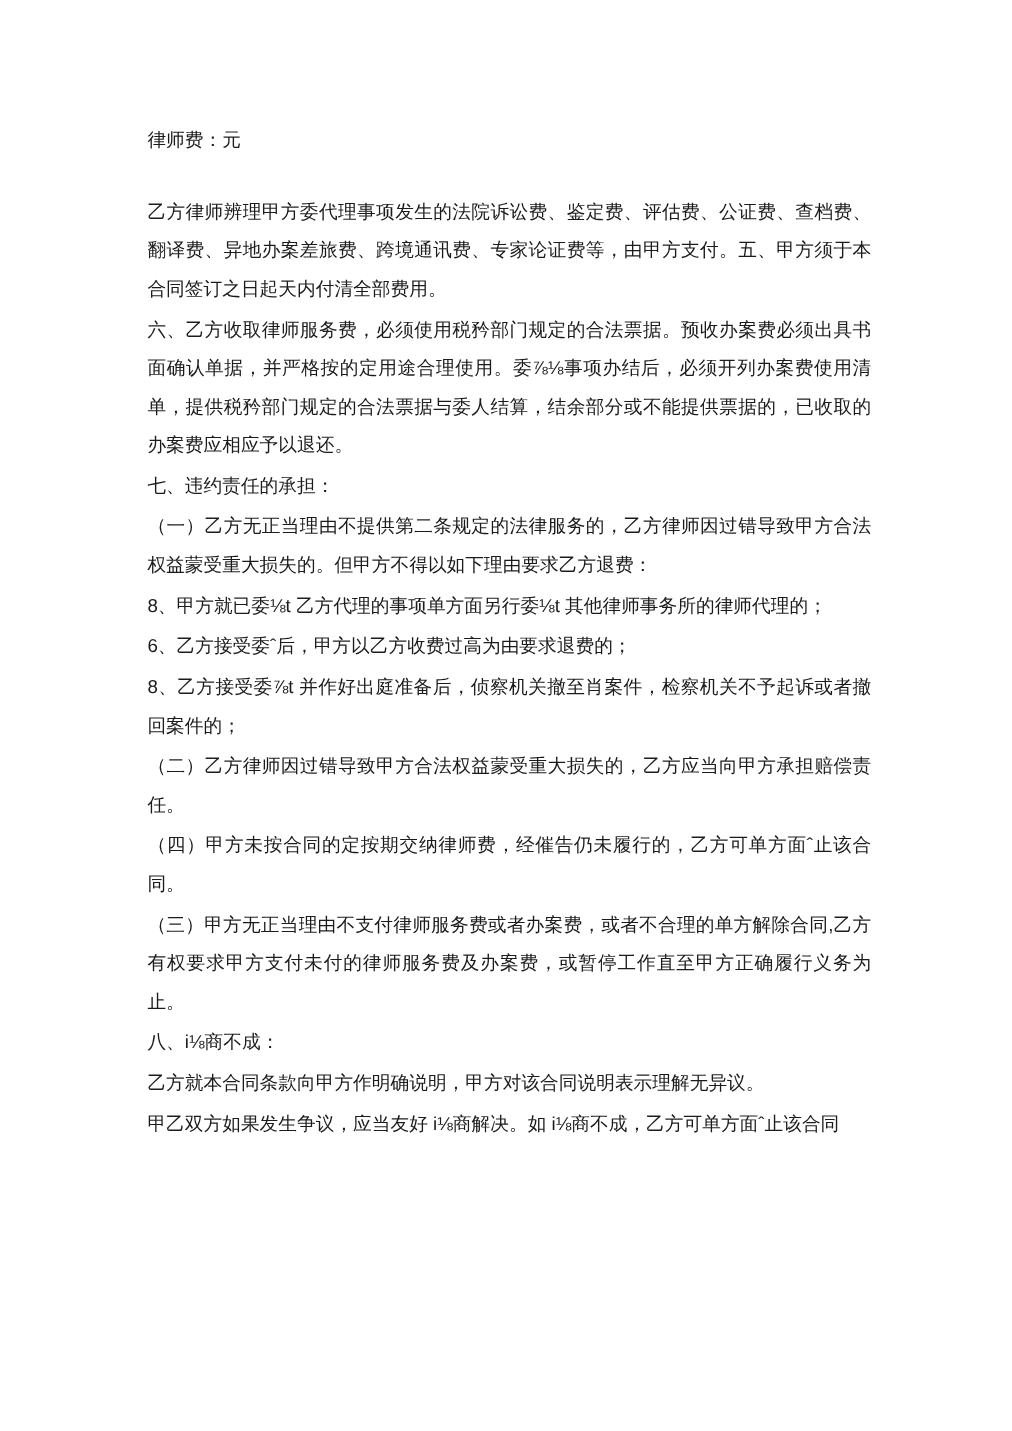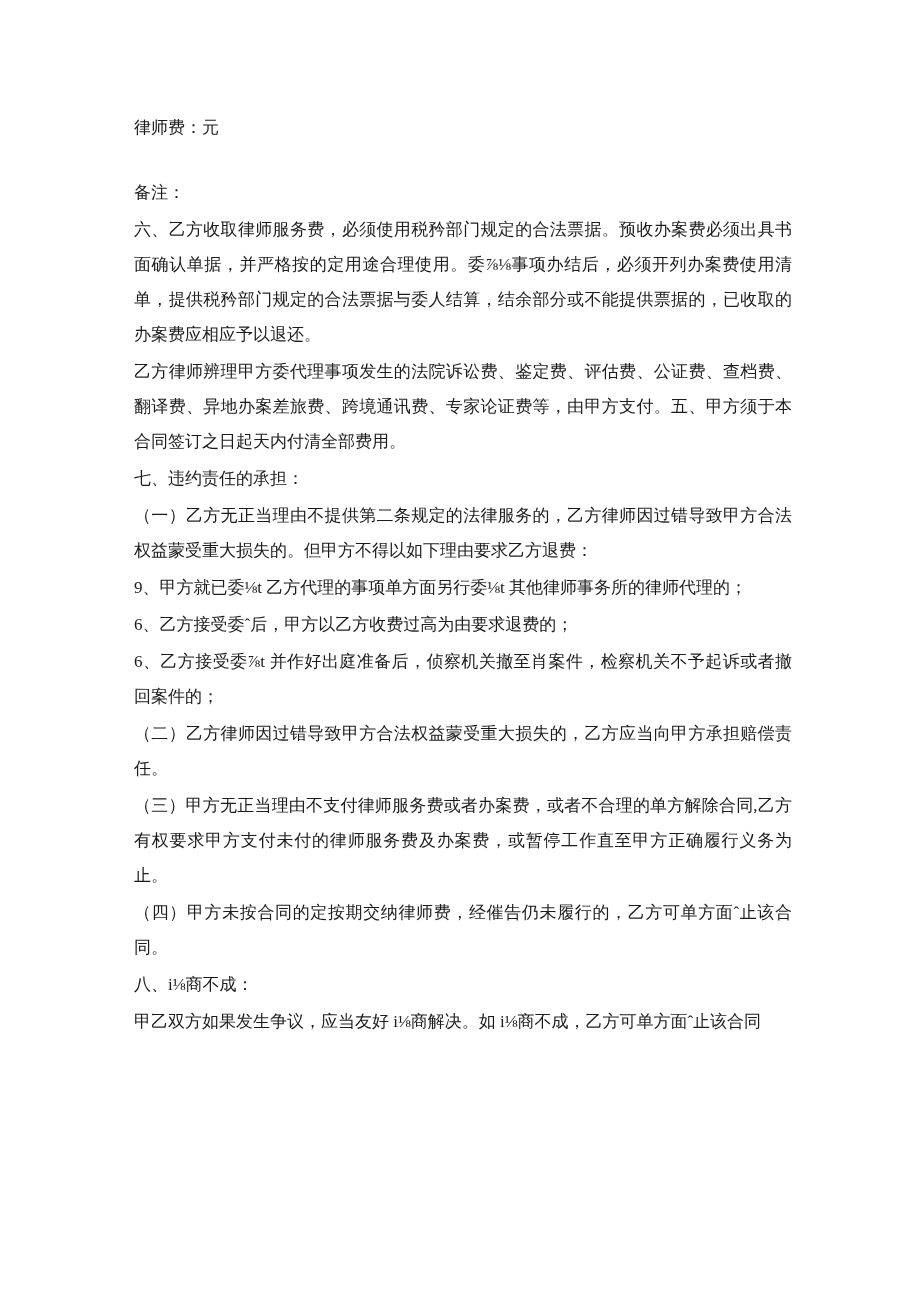--- a/index.html
+++ b/index.html
@@ -13,21 +13,21 @@
     height: 1301px;
     background: #ffffff;
     overflow: hidden;
   }
   .doc {
     position: absolute;
     left: 134px;
     top: 110px;
     width: 658px;
     color: #1b1b1b;
-    font-family: Liberation Serif, serif;
+    font-family: Liberation Sans, sans-serif;
     font-size: 17px;
     line-height: 35px;
   }
   .doc p {
     margin: 0 0 2px 0;
     text-align: justify;
     text-align-last: left;
   }
   .doc p.blank-line {
     height: 26px;
@@ -36,27 +36,27 @@
     margin: 0 0 2px 0;
   }
 </style>
 </head>
 <body>
 
 <div class="page">
   <div class="doc">
     <p>律师费：元</p>
     <p class="blank-line"></p>
-    <p>备注：</p>
+    <p>乙方律师辨理甲方委代理事项发生的法院诉讼费、鉴定费、评估费、公证费、查档费、翻译费、异地办案差旅费、跨境通讯费、专家论证费等，由甲方支付。五、甲方须于本合同签订之日起天内付清全部费用。</p>
     <p>六、乙方收取律师服务费，必须使用税矜部门规定的合法票据。预收办案费必须出具书面确认单据，并严格按的定用途合理使用。委⅞⅛事项办结后，必须开列办案费使用清单，提供税矜部门规定的合法票据与委人结算，结余部分或不能提供票据的，已收取的办案费应相应予以退还。</p>
-    <p>乙方律师辨理甲方委代理事项发生的法院诉讼费、鉴定费、评估费、公证费、查档费、翻译费、异地办案差旅费、跨境通讯费、专家论证费等，由甲方支付。五、甲方须于本合同签订之日起天内付清全部费用。</p>
     <p>七、违约责任的承担：</p>
     <p>（一）乙方无正当理由不提供第二条规定的法律服务的，乙方律师因过错导致甲方合法权益蒙受重大损失的。但甲方不得以如下理由要求乙方退费：</p>
-    <p>9、甲方就已委⅛t 乙方代理的事项单方面另行委⅛t 其他律师事务所的律师代理的；</p>
+    <p>8、甲方就已委⅛t 乙方代理的事项单方面另行委⅛t 其他律师事务所的律师代理的；</p>
     <p>6、乙方接受委ˆ后，甲方以乙方收费过高为由要求退费的；</p>
-    <p>6、乙方接受委⅞t 并作好出庭准备后，侦察机关撤至肖案件，检察机关不予起诉或者撤回案件的；</p>
+    <p>8、乙方接受委⅞t 并作好出庭准备后，侦察机关撤至肖案件，检察机关不予起诉或者撤回案件的；</p>
     <p>（二）乙方律师因过错导致甲方合法权益蒙受重大损失的，乙方应当向甲方承担赔偿责任。</p>
+    <p>（四）甲方未按合同的定按期交纳律师费，经催告仍未履行的，乙方可单方面ˆ止该合同。</p>
     <p>（三）甲方无正当理由不支付律师服务费或者办案费，或者不合理的单方解除合同,乙方有权要求甲方支付未付的律师服务费及办案费，或暂停工作直至甲方正确履行义务为止。</p>
-    <p>（四）甲方未按合同的定按期交纳律师费，经催告仍未履行的，乙方可单方面ˆ止该合同。</p>
     <p>八、i⅛商不成：</p>
+    <p>乙方就本合同条款向甲方作明确说明，甲方对该合同说明表示理解无异议。</p>
     <p>甲乙双方如果发生争议，应当友好 i⅛商解决。如 i⅛商不成，乙方可单方面ˆ止该合同</p>
   </div>
 </div>
 
 </body></html>

